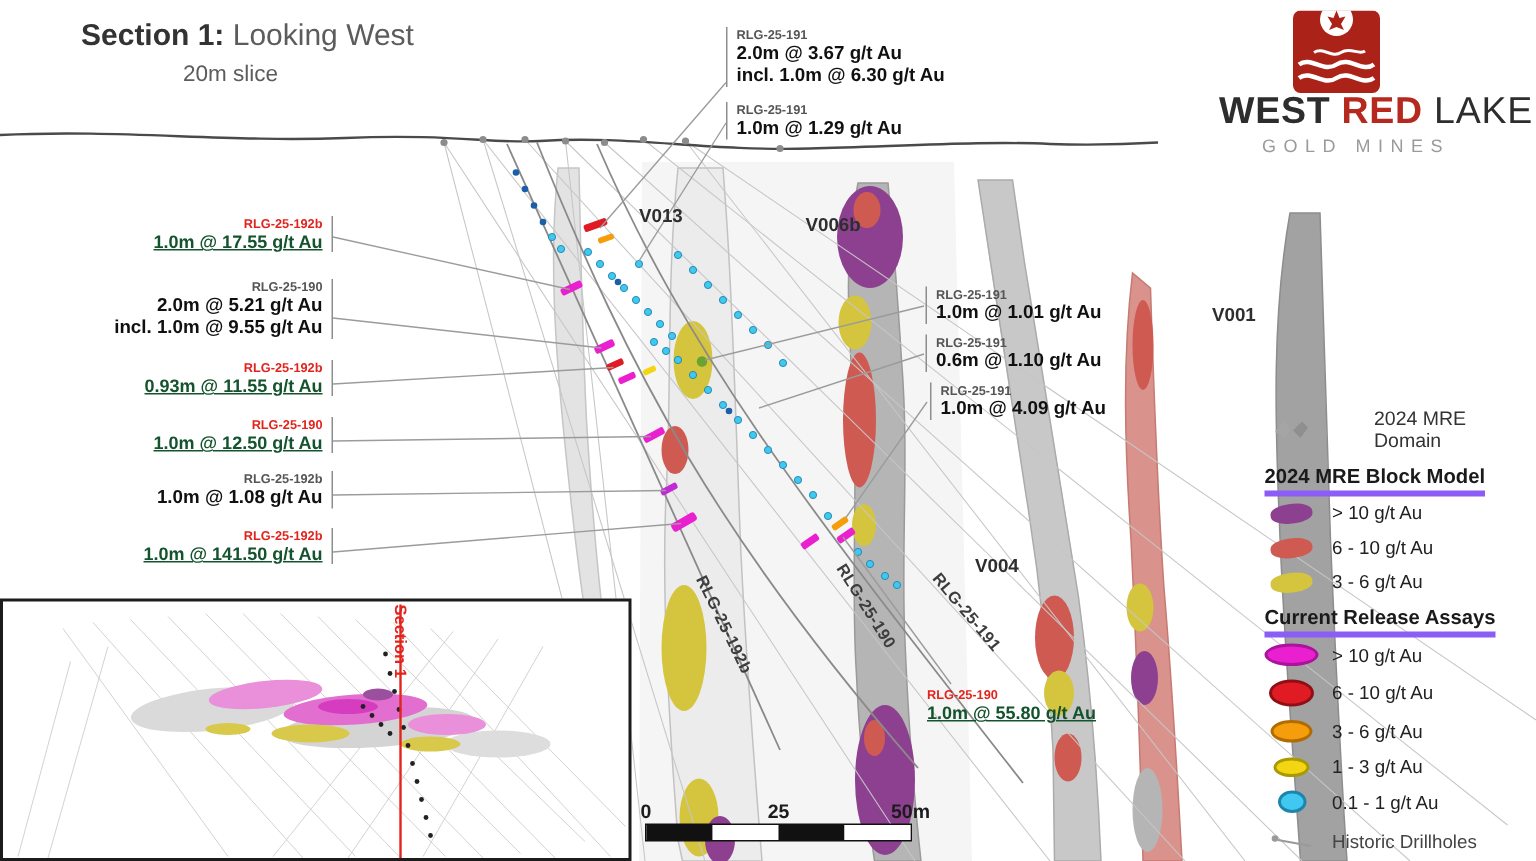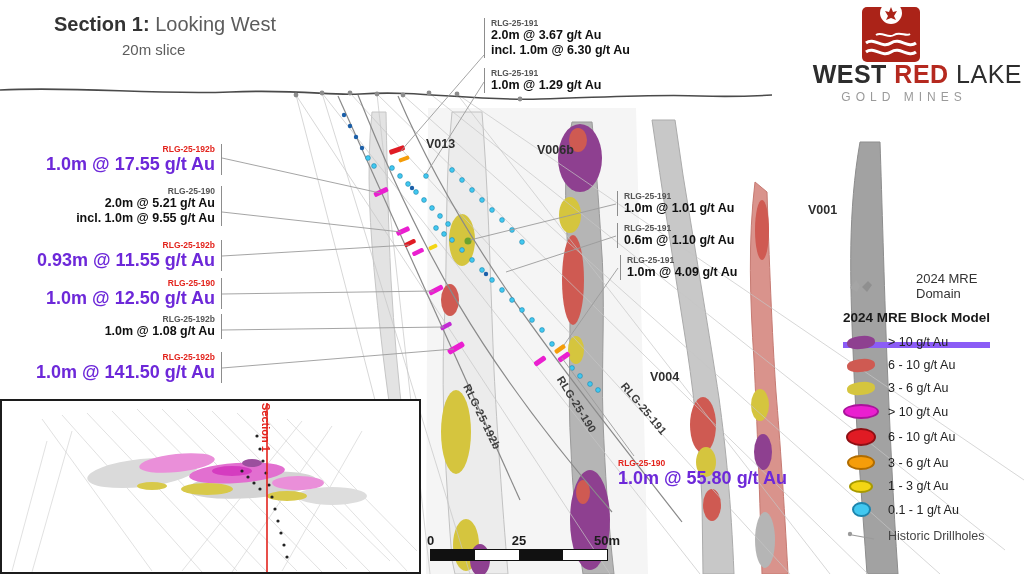--- a/index.html
+++ b/index.html
@@ -22,37 +22,37 @@
   #logo-name .r{color:#b5291f;}
   #logo-tag{left:786px;top:90px;width:236px;text-align:center;font-size:12px;letter-spacing:5px;
             color:#9a9a9a;font-weight:500;}
   #logo-sq{left:862px;top:7px;}
 
   
   .callout{position:absolute;z-index:4;line-height:1.18;white-space:nowrap;}
   .callout .hole{font-size:8.5px;color:#555;font-weight:600;}
   .callout .val{font-size:12.5px;font-weight:700;color:#101010;}
   .callout.red .hole{color:#e3241d;}
-  .callout.red .val{color:#6d28d9;font-size:18px;}
+  .callout.red .val{color:#14532d;font-size:12px;text-decoration:underline;}
   .c-left{text-align:right;border-right:1px solid #8d8d8d;padding-right:6px;}
   .c-top,.c-right{text-align:left;border-left:1px solid #8d8d8d;padding-left:6px;}
   .c-plain{border:none;}
 
   
   .vlabel{position:absolute;z-index:2;font-size:12.5px;font-weight:600;color:#2e2e2e;}
   .tlabel{position:absolute;z-index:2;font-size:11px;font-weight:700;color:#3d3d3d;
           letter-spacing:.3px;transform-origin:left top;white-space:nowrap;}
 
   
   #legend{left:843px;top:271px;width:178px;z-index:4;}
   .leg-row{display:flex;align-items:center;gap:9px;margin-bottom:9px;}
   .leg-row .lab{font-size:12.5px;color:#222;}
   .leg-ico{width:36px;display:flex;justify-content:center;align-items:center;flex:0 0 36px;}
   .leg-title{font-size:13.5px;font-weight:700;color:#1a1a1a;margin:6px 0 10px 0;}
-  .leg-title span{border-bottom:6px solid #8b5cf6;padding-bottom:17px;}
+  .leg-title span{border-bottom:4px solid #8b5cf6;padding-bottom:2px;}
   .sw{display:inline-block;border-radius:45%;transform:rotate(-6deg);width:28px;height:13px;}
   .b-pur{background:#8e4090;} .b-red{background:#cf5a52;} .b-yel{background:#d5c53e;}
   .disc{display:inline-block;border-radius:50%;}
   .d-mag{width:34px;height:11px;background:#ea1fd0;border:2px solid #a9149b;}
   .d-red{width:26px;height:14px;background:#e01b24;border:2px solid #8e0f14;}
   .d-org{width:24px;height:11px;background:#f59d0a;border:2px solid #b06c00;}
   .d-yel{width:20px;height:9px;background:#f3d514;border:2px solid #a89a00;}
   .d-cyn{width:15px;height:11px;background:#41c8f0;border:2px solid #1d85ad;}
   #leg-domain .lab{font-size:13px;color:#333;margin-left:28px;}
   #leg-historic .lab{font-size:12.5px;color:#444;text-align:center;}
@@ -332,20 +332,23 @@
         </span>
       <span class="lab">6 - 10 g/t Au</span>
     </div>
     <div class="leg-row">
       <span class="leg-ico">
           <span class="sw b-yel"></span>
         </span>
       <span class="lab">3 - 6 g/t Au</span>
     </div>
 
+    <div class="leg-title">
+      <span>Current Release Assays</span>
+    </div>
     <div class="leg-row">
       <span class="leg-ico">
           <span class="disc d-mag"></span>
         </span>
       <span class="lab">&gt; 10 g/t Au</span>
     </div>
     <div class="leg-row">
       <span class="leg-ico">
           <span class="disc d-red"></span>
         </span>

